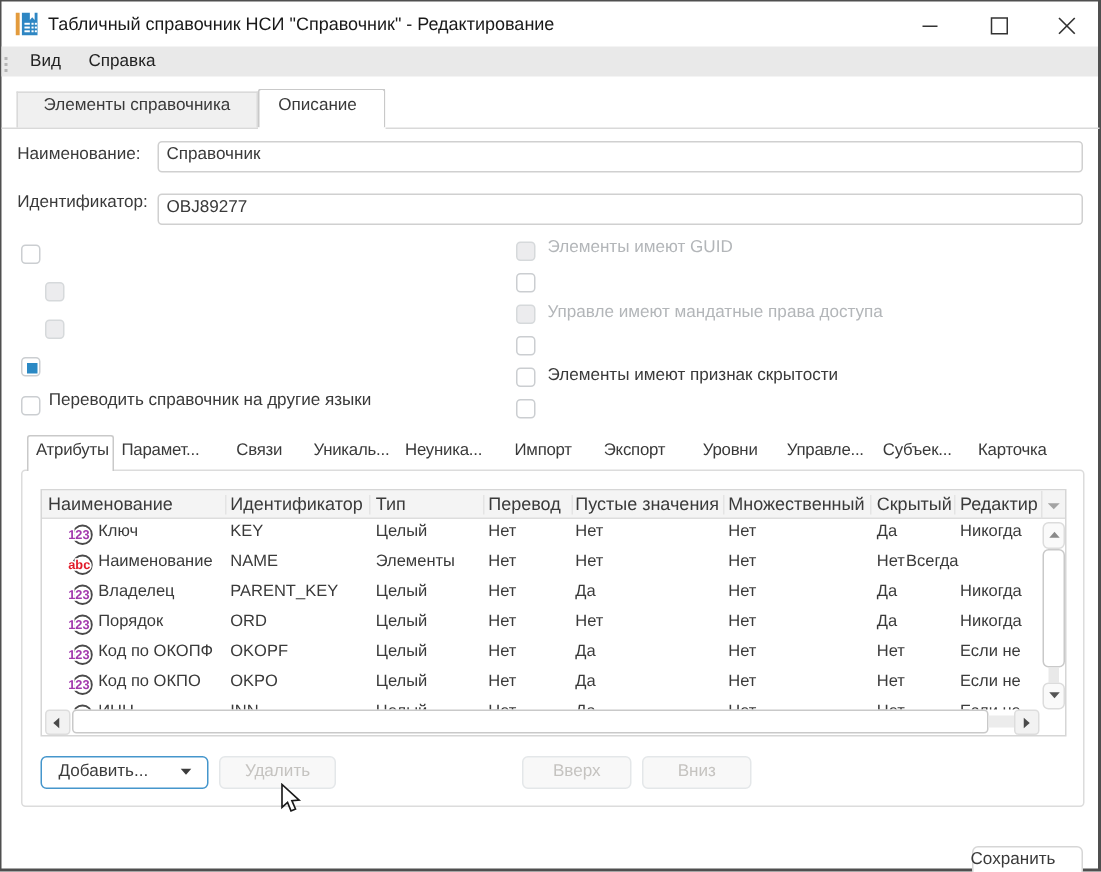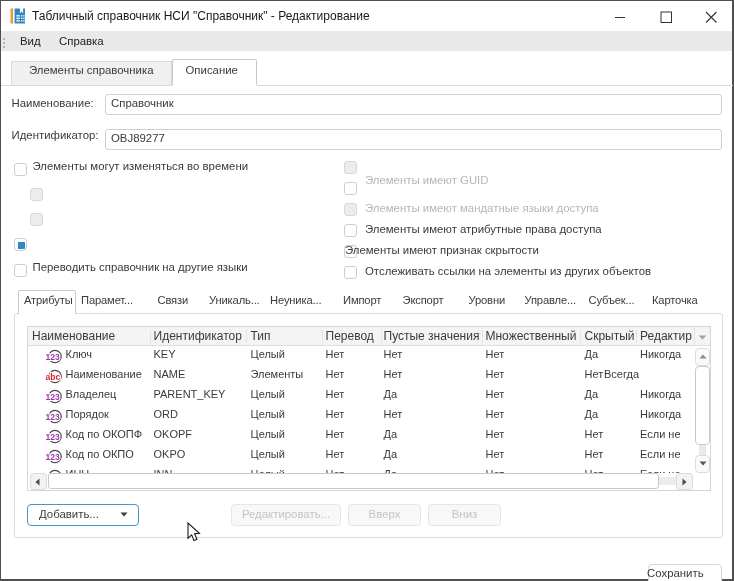--- a/index.html
+++ b/index.html
@@ -65,38 +65,35 @@
 <div class="utabt" style="left:184.5px;top:63px">Описание</div>
 
 <div class="abs" style="left:10.5px;top:95.5px">Наименование:</div>
 <div class="abs" style="left:104px;top:93px;width:617px;height:21px;border:1px solid #d0d0d0;border-radius:3px"></div>
 <div class="abs" style="left:110px;top:95.5px">Справочник</div>
 <div class="abs" style="left:10.5px;top:128px">Идентификатор:</div>
 <div class="abs" style="left:104px;top:128px;width:617px;height:21px;border:1px solid #d0d0d0;border-radius:3px"></div>
 <div class="abs" style="left:110px;top:130.5px">OBJ89277</div>
 
 <div class="cb" style="left:13px;top:161.5px"></div>
-<div class="cblbl" style="left:31.5px;top:158.5px">Элементы могут изменяться во времени</div>
 <div class="cb dis" style="left:29px;top:186.8px"></div>
 <div class="cb dis" style="left:29px;top:212px"></div>
 <div class="cb chk" style="left:13px;top:237.3px"></div>
 <div class="cb" style="left:13px;top:262.6px"></div>
 <div class="cblbl" style="left:31.5px;top:259.6px">Переводить справочник на другие языки</div>
 
 <div class="cb dis" style="left:342.5px;top:160.4px"></div>
-<div class="cblbl dis" style="left:364px;top:173px">Элементы имеют GUID</div>
+<div class="cblbl dis" style="left:364px;top:158px">Элементы имеют GUID</div>
 <div class="cb" style="left:342.5px;top:181.4px"></div>
 <div class="cb dis" style="left:342.5px;top:202.4px"></div>
-<div class="cblbl dis" style="left:364px;top:200.6px">Элементы имеют мандатные языки доступа</div>
+<div class="cblbl dis" style="left:364px;top:200.6px">Управле имеют мандатные права доступа</div>
 <div class="cb" style="left:342.5px;top:223.4px"></div>
-<div class="cblbl" style="left:364px;top:221.6px">Элементы имеют атрибутные права доступа</div>
 <div class="cb" style="left:342.5px;top:244.4px"></div>
-<div class="cblbl" style="left:344px;top:242.6px">Элементы имеют признак скрытости</div>
+<div class="cblbl" style="left:364px;top:242.6px">Элементы имеют признак скрытости</div>
 <div class="cb" style="left:342.5px;top:265.4px"></div>
-<div class="cblbl" style="left:364px;top:263.6px">Отслеживать ссылки на элементы из других объектов</div>
 
 <div class="abs" style="left:13px;top:312px;width:709px;height:225px;border:1px solid #dcdcdc;border-radius:3px;background:#fff"></div>
 <div class="abs" style="left:17px;top:289px;width:58px;height:24px;background:#fff;border:1px solid #c9c9c9;border-bottom:none;border-radius:2px 2px 0 0"></div>
 <div class="tabt" style="left:23px;top:293.3px">Атрибуты</div>
 <div class="tabt" style="left:80px;top:293.3px">Парамет...</div>
 <div class="tabt" style="left:156.5px;top:293.3px">Связи</div>
 <div class="tabt" style="left:208px;top:293.3px">Уникаль...</div>
 <div class="tabt" style="left:269px;top:293.3px">Неуника...</div>
 <div class="tabt" style="left:342px;top:293.3px">Импорт</div>
 <div class="tabt" style="left:401.5px;top:293.3px">Экспорт</div>
@@ -239,21 +236,21 @@
   <svg class="abs" style="left:654px;top:151px" width="5" height="8" viewBox="0 0 5 8">
         <path d="M0.5 0.5 L0.5 7.5 L4.5 4 Z" fill="#4a4a4a"></path>
       </svg>
 </div>
 
 <div class="abs" style="left:26px;top:503px;width:112px;height:22px;border:1px solid #4596cc;border-radius:4px;background:#fff"></div>
 <div class="abs" style="left:38px;top:507px;color:#3c3c3c">Добавить...</div>
 <svg class="abs" style="left:119px;top:511px" width="8" height="5" viewBox="0 0 8 5">
       <path d="M0.5 0.5 L7.5 0.5 L4 4.5 Z" fill="#3c3c3c"></path>
     </svg>
-<div class="btn" style="left:230px;top:503px;width:110px">Редактировать...</div>
+<div class="btn" style="left:145px;top:503px;width:78px">Удалить</div>
 <div class="btn" style="left:347px;top:503px;width:73px">Вверх</div>
 <div class="btn" style="left:427px;top:503px;width:73px">Вниз</div>
 
 <svg class="abs" style="left:186px;top:521px" width="14" height="21" viewBox="0 0 14 21">
   <path d="M1 1 L1 16.2 L4.7 12.9 L7 18.6 L10 17.3 L7.6 11.8 L12.4 11.4 Z" fill="#fff" stroke="#1a1a1a" stroke-width="1.1"></path>
 </svg>
 
 <div class="abs" style="left:647px;top:563px;width:74px;height:21px;border:1px solid #d6d6d6;border-radius:4px;background:#fff;text-align:left;line-height:17.5px;color:#3a3a3a;text-indent:-2px">Сохранить</div>
 
 </div>

